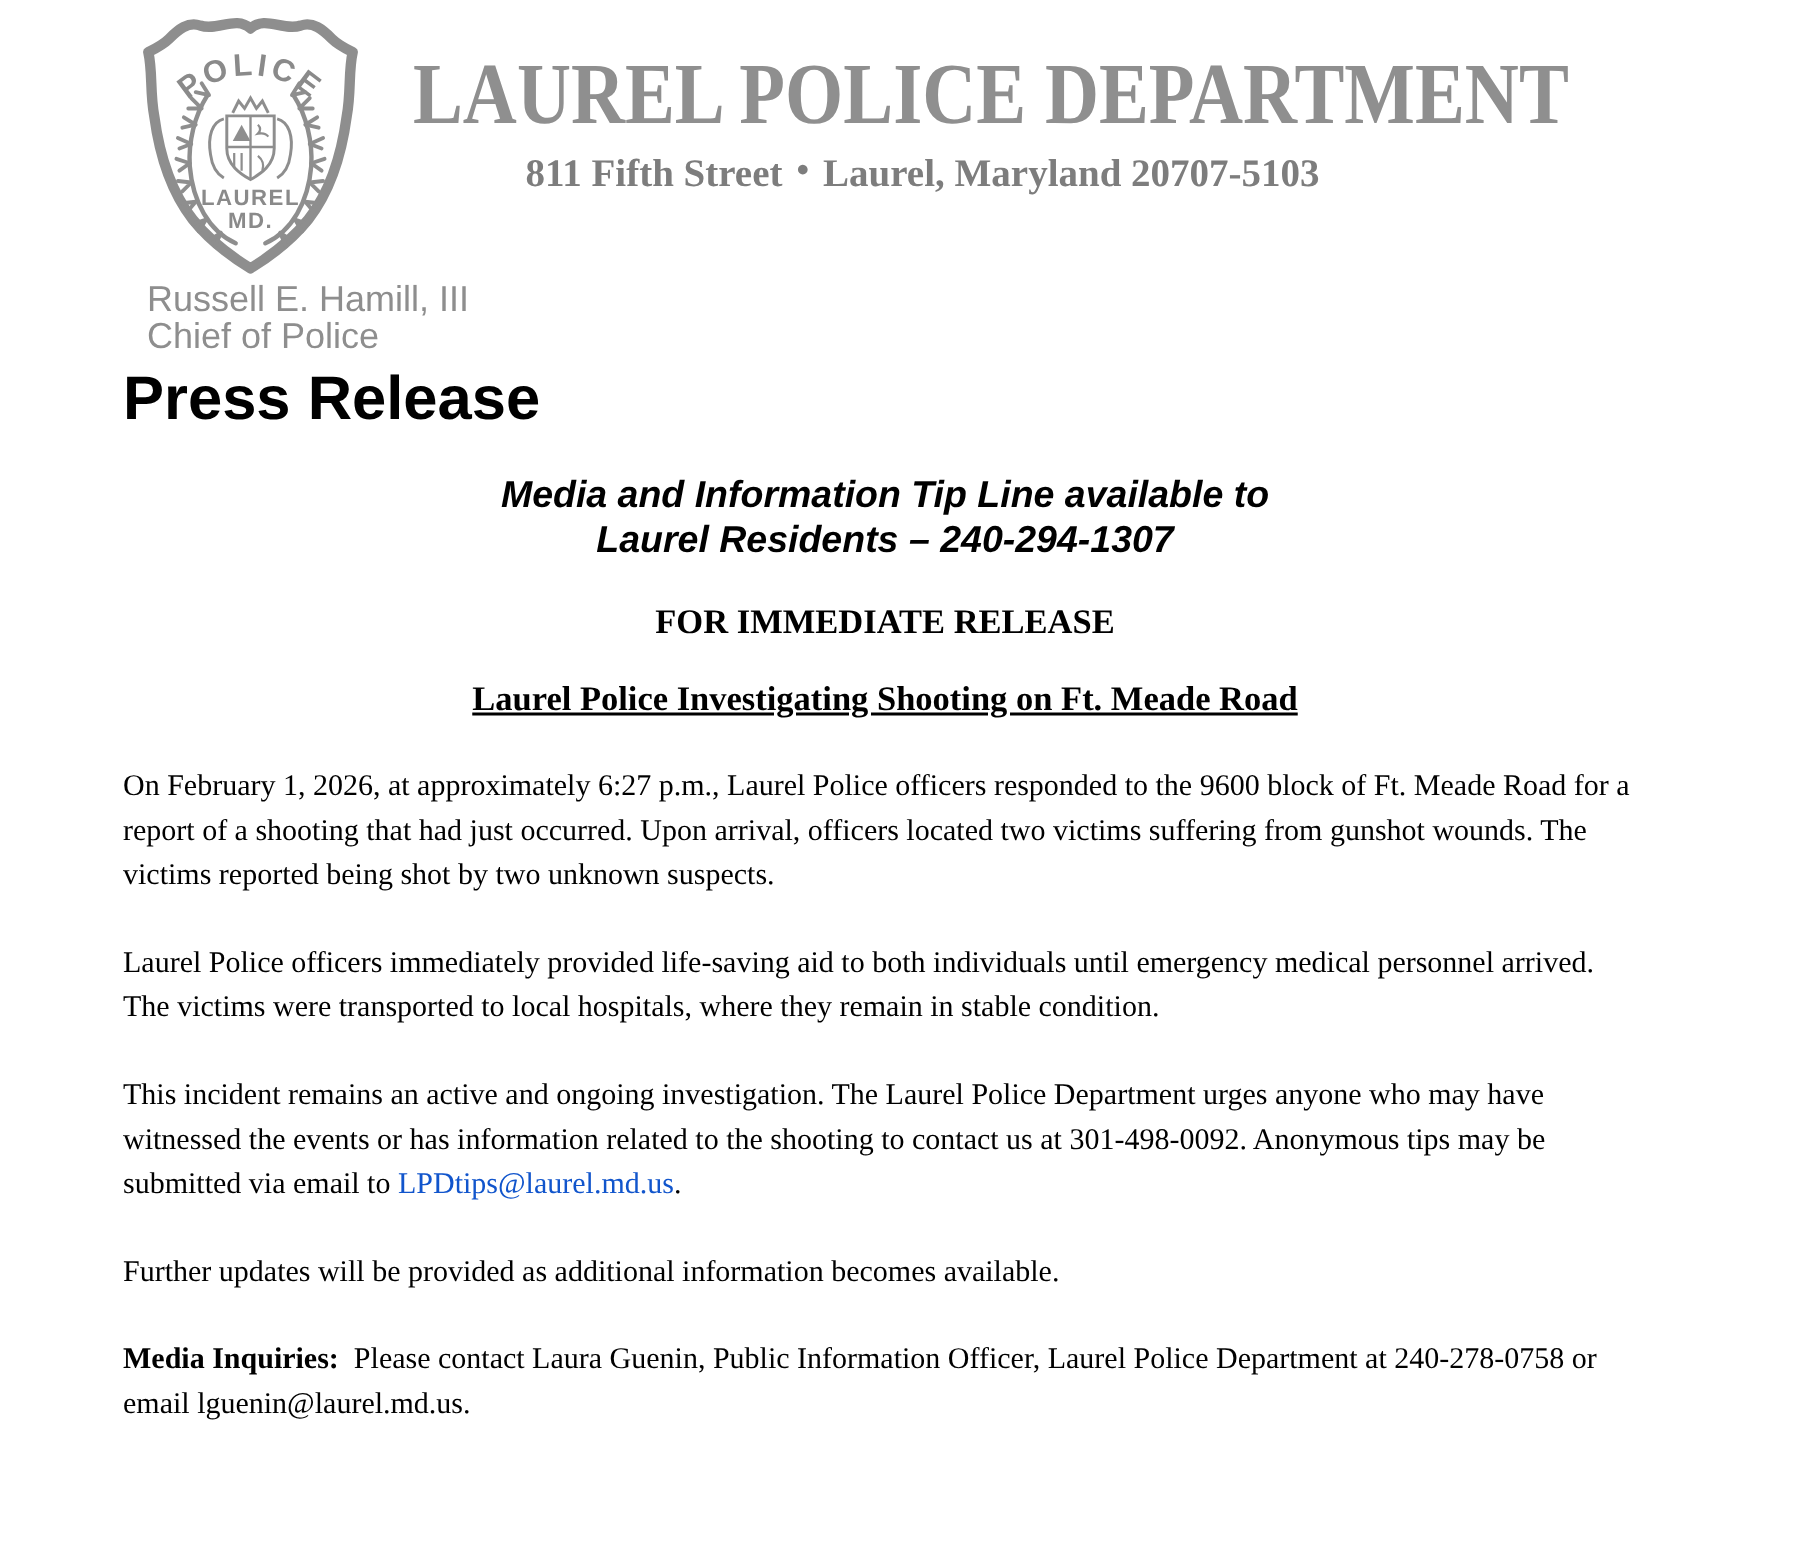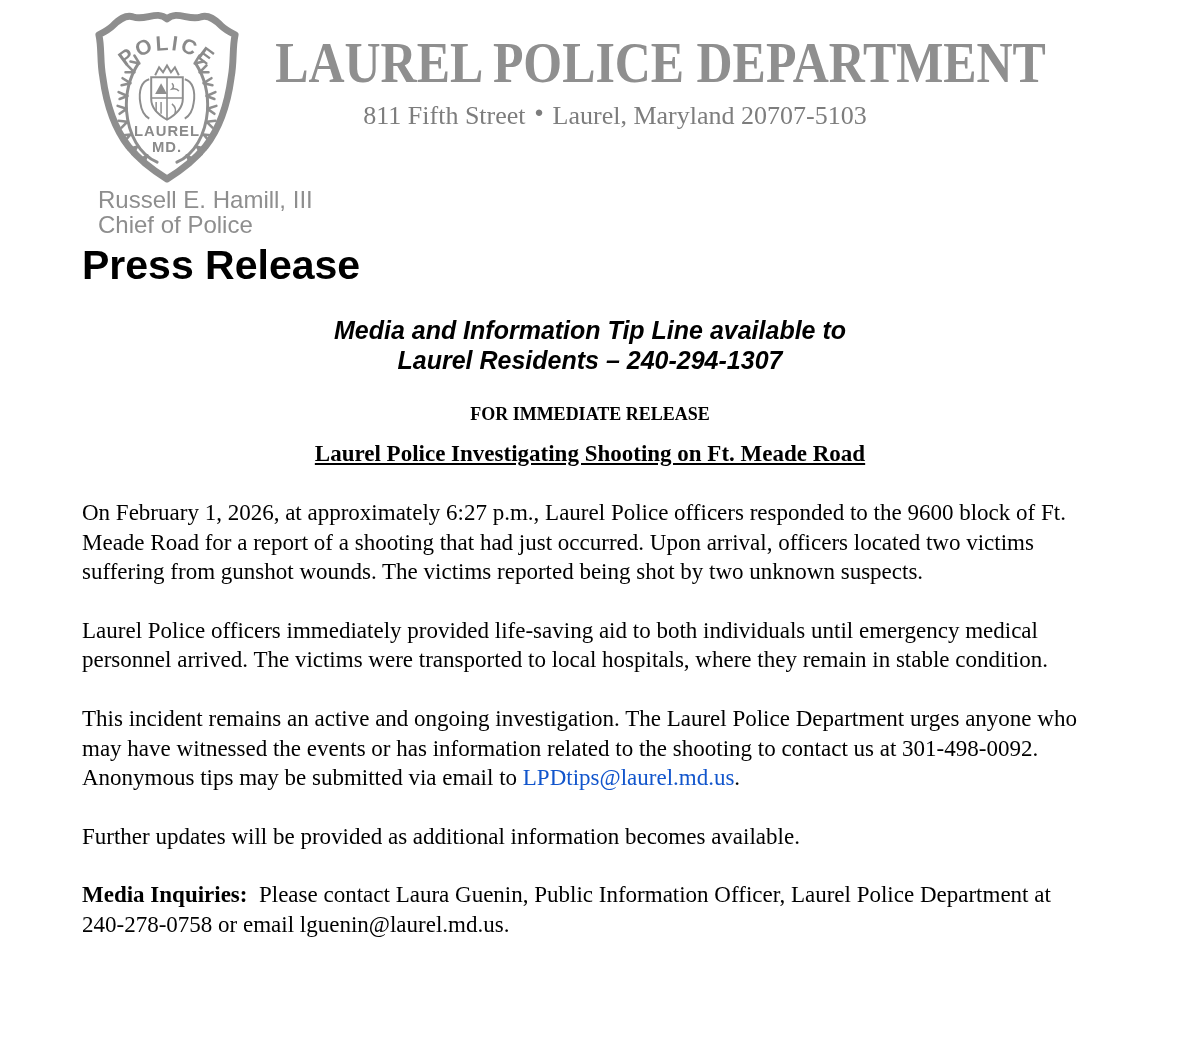--- a/index.html
+++ b/index.html
@@ -35,21 +35,21 @@
     line-height: 1.0;
     color: #8f8f8f;
     white-space: nowrap;
     transform: scaleX(0.86);
     transform-origin: 50% 50%;
     margin: 0;
   }
   .address-line {
     margin-top: 9px;
     font-family: "Liberation Serif", serif;
-    font-weight: normal;
+    font-weight: bold;
     font-size: 26px;
     color: #7d7d7d;
     white-space: nowrap;
   }
   .addr-dot {
     display: inline-block;
     font-size: 15px;
     vertical-align: 7px;
     margin: 0 9px;
   }
@@ -85,35 +85,35 @@
     font-family: "Liberation Sans", sans-serif;
     font-weight: bold;
     font-style: italic;
     font-size: 25px;
     line-height: 30px;
     margin: 0 0 26px 0;
   }
   .release-status {
     text-align: center;
     font-weight: bold;
-    font-size: 18px;
+    font-size: 23px;
     line-height: 27px;
-    margin: 0 0 12px 0;
+    margin: 0 0 24px 0;
   }
   .headline {
     text-align: center;
     font-weight: bold;
     font-size: 23px;
     line-height: 28px;
     text-decoration: underline;
     margin: 0 0 30px 0;
   }
   .body-para {
     width: 1006px;
-    font-size: 23px;
+    font-size: 20px;
     line-height: 29.6px;
     margin: 0 0 29px 0;
   }
   .media-body { white-space: pre-wrap; }
   .bold { font-weight: bold; margin-top: 28px; }
   a.email-link {
     color: #1155cc;
     cursor: pointer;
   }
 </style>

